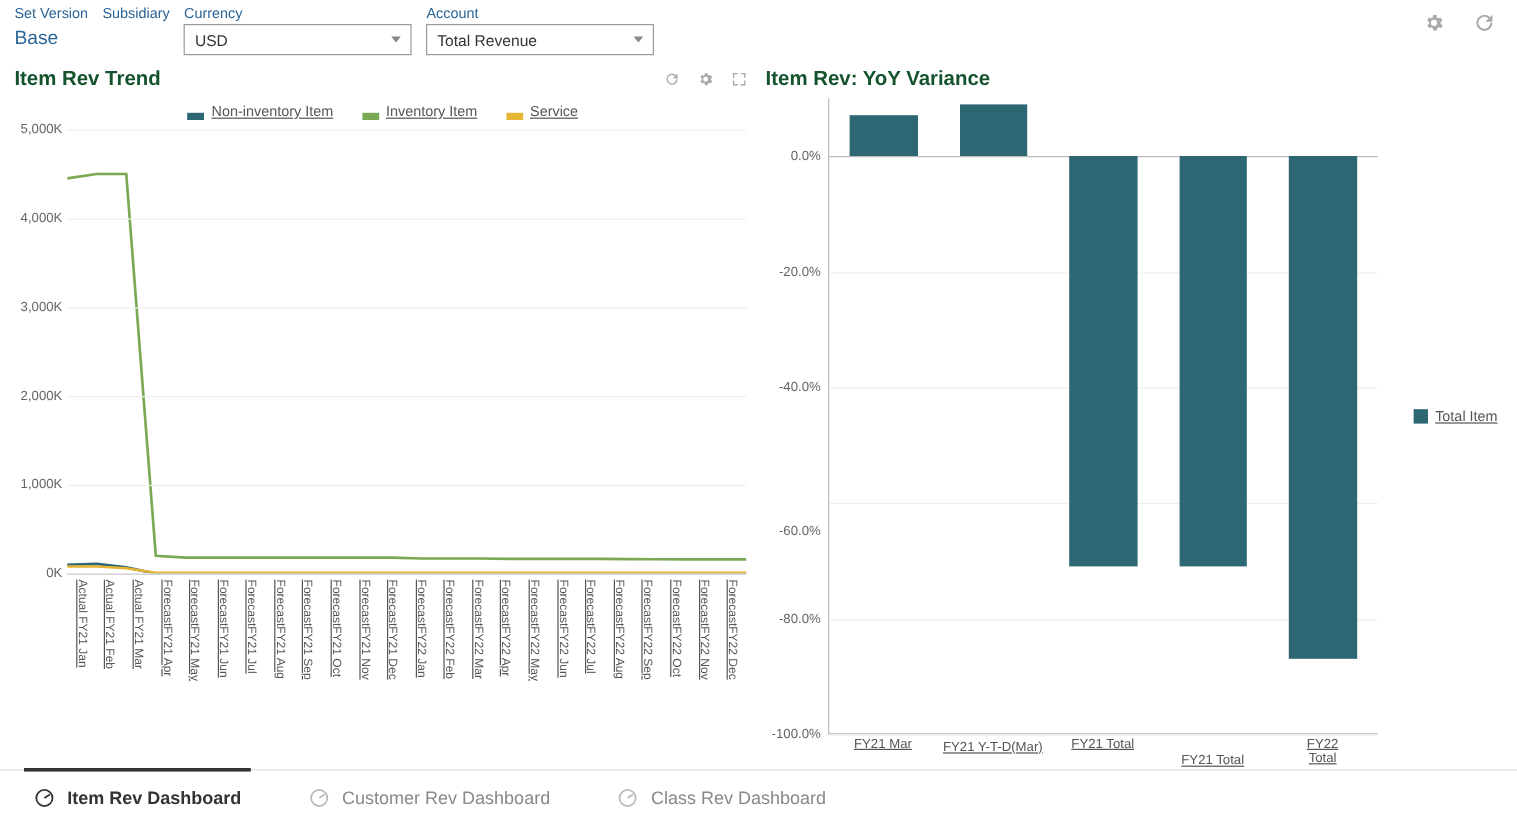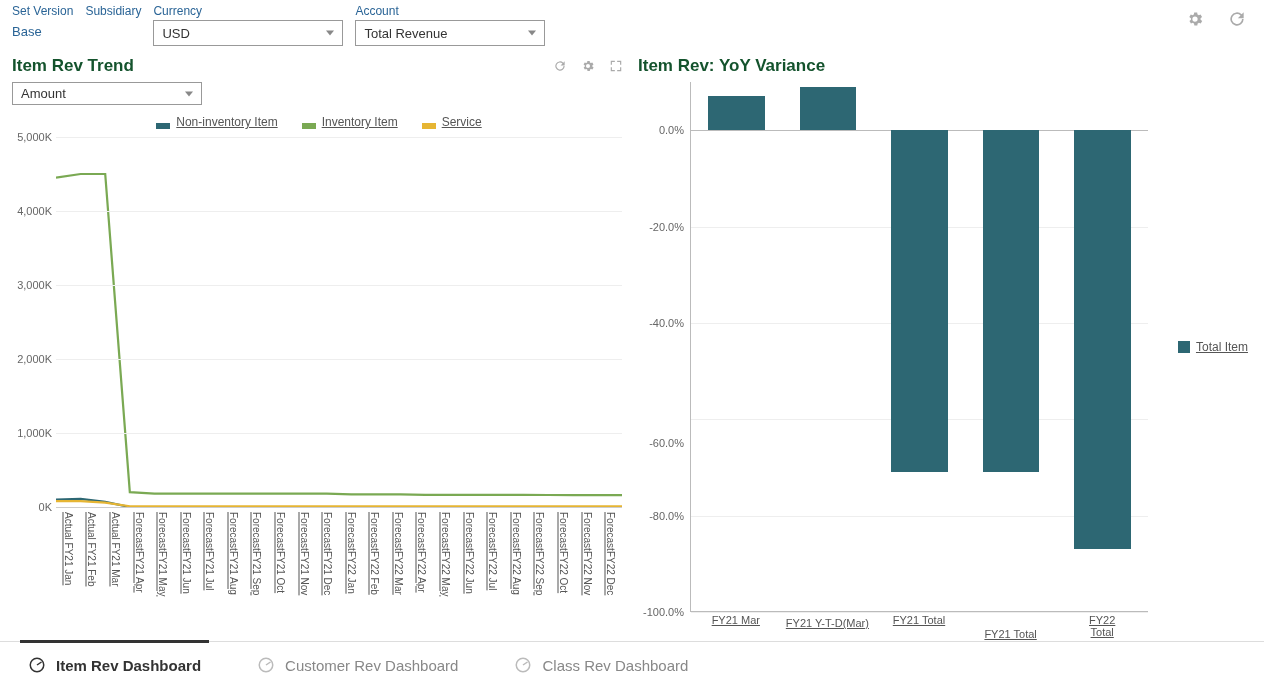--- a/index.html
+++ b/index.html
@@ -36,21 +36,21 @@
 .filter-select::after {
   content: "";
   position: absolute;
   right: 8px;
   top: 50%;
   transform: translateY(-50%);
   border-left: 4px solid transparent;
   border-right: 4px solid transparent;
   border-top: 5px solid #888;
 }
-.filter-static { color: #2a6496; font-size: 13px; padding-top: 4px; }
+.filter-static { color: #2a6496; font-size: 16px; padding-top: 4px; }
 .spacer { flex: 1; }
 .icon-btn {
   width: 30px; height: 30px;
   display: flex; align-items: center; justify-content: center;
   color: #999; cursor: pointer; font-size: 18px;
 }
 .content-row { display: flex; gap: 4px; padding: 0 8px; }
 .panel { flex: 1; display: flex; flex-direction: column; }
 .panel-header {
   display: flex; align-items: center; gap: 8px;
@@ -242,21 +242,20 @@
           <svg width="14" height="14" viewBox="0 0 24 24" class="gear-svg">
             <path d="M19.4 13a7.5 7.5 0 0 0 0-2l2-1.6-2-3.4-2.4 1a7.4 7.4 0 0 0-1.7-1l-.4-2.6h-4l-.4 2.6a7.4 7.4 0 0 0-1.7 1l-2.4-1-2 3.4L6.6 11a7.5 7.5 0 0 0 0 2l-2 1.6 2 3.4 2.4-1a7.4 7.4 0 0 0 1.7 1l.4 2.6h4l.4-2.6a7.4 7.4 0 0 0 1.7-1l2.4 1 2-3.4ZM12 15.5A3.5 3.5 0 1 1 15.5 12 3.5 3.5 0 0 1 12 15.5Z"></path>
           </svg>
         </div>
       <div class="icon-btn">
           <svg width="14" height="14" viewBox="0 0 24 24" class="expand-svg">
             <path d="M3 3h7v2H5v5H3Zm11 0h7v7h-2V5h-5ZM3 14h2v5h5v2H3Zm16 0h2v7h-7v-2h5Z"></path>
           </svg>
         </div>
     </div>
-    <div class="amount-select"><span>Amount</span></div>
 
     <div class="legend">
       <div class="legend-item">
           <span class="legend-swatch" style="background:#2d6773"></span>
           <span class="legend-label">Non-inventory Item</span>
         </div>
       <div class="legend-item">
           <span class="legend-swatch" style="background:#7aa953"></span>
           <span class="legend-label">Inventory Item</span>
         </div>

